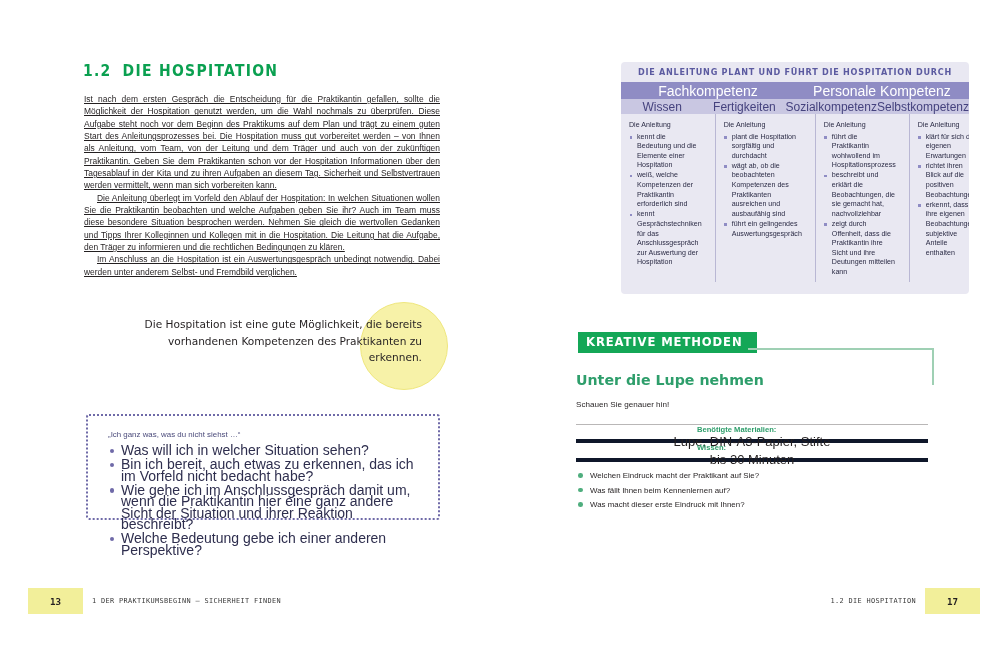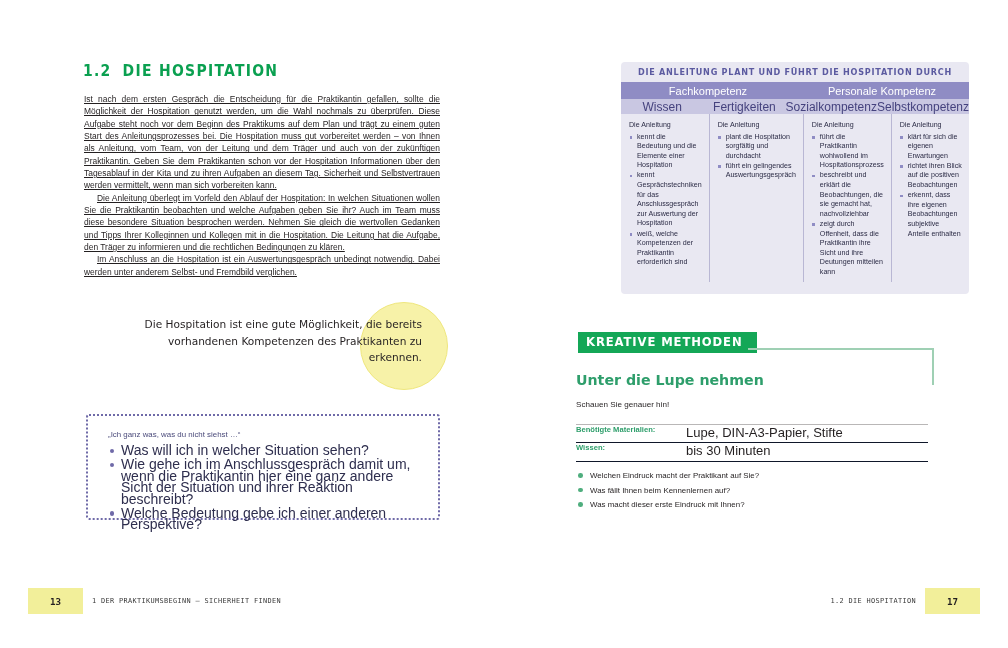--- a/index.html
+++ b/index.html
@@ -125,30 +125,30 @@
     color:#5b5aa0;
     font-family:"DejaVu Sans", sans-serif;
     font-weight:bold;
     font-size:8.1px;
     letter-spacing:0.75px;
     white-space:nowrap;
   }
   .ktable-row2 { display:flex; height:17px; background:#8f8cc4; }
   .ktable-row2 > div {
     flex:1; display:flex; align-items:center; justify-content:center;
-    color:#ffffff; font-size:11px;
+    color:#ffffff; font-size:14px;
   }
   .ktable-row3 { display:flex; height:15px; background:#c9c7e2; }
   .ktable-row3 > div {
     flex:1; display:flex; align-items:center; justify-content:center;
     color:#45427e; font-size:12px;
   }
   .ktable-body { display:flex; height:168px; padding:0; }
   .kcol {
-    flex:1; padding:7px 7px 0 8px;
+    flex:1; padding:7px 13px 0 8px;
     border-right:1px solid #b9b7d4;
   }
   .kcol:last-child { border-right:none; }
   .kcol-lead {
     font-size:7.1px; color:#2b2b45; line-height:9.6px; margin-bottom:2px;
   }
   .kcol-li {
     position:relative; padding-left:8px;
     font-size:7.1px; line-height:9.6px; color:#2b2b45;
     margin-bottom:0.5px;
@@ -186,22 +186,23 @@
   }
   .km-sub {
     position:absolute; left:576px; top:400px;
     font-size:8.1px; color:#231f20;
   }
 
   .mat-table {
     position:absolute; left:576px; top:424px; width:352px;
   }
   .mat-row {
-    display:flex; height:19px; align-items:flex-start;
-    border-bottom:1px solid #0f172a;
+    display:flex; height:19px; align-items:center;
+    border-bottom:4px solid #0f172a;
+    flex-direction:column;
   }
   .mat-row.first { border-top:1px solid #b9b7b7; }
   .mat-label {
     width:110px; color:#2e9e6b; font-size:7.6px; font-weight:bold;
   }
   .mat-val { font-size:13px; color:#231f20; }
 
   .km-bullets { position:absolute; left:578px; top:470px; width:350px; }
   .km-li {
     position:relative; padding-left:12px;
@@ -233,20 +234,21 @@
 
     <div class="quote-wrap">
       <div class="quote-circle"></div>
       <div class="quote-text">Die Hospitation ist eine gute Möglichkeit, die bereits vorhandenen Kompetenzen des Praktikanten zu erkennen.</div>
     </div>
 
     <div class="dotbox">
       <div class="dotbox-inner">
         <div class="dotbox-lead">„Ich ganz was, was du nicht siehst …“</div>
         <div class="dot-li"><span class="bul"></span><span>Was will ich in welcher Situation sehen?</span></div>
+        <div class="dot-li"><span class="bul"></span><span>Bin ich bereit, auch etwas zu erkennen, das ich im Vorfeld nicht bedacht habe?</span></div>
         <div class="dot-li"><span class="bul"></span><span>Wie gehe ich im Anschlussgespräch damit um, wenn die Praktikantin hier eine ganz andere Sicht der Situation und ihrer Reaktion beschreibt?</span></div>
         <div class="dot-li"><span class="bul"></span><span>Welche Bedeutung gebe ich einer anderen Perspektive?</span></div>
       </div>
     </div>
 
     <div class="foot-block-l"></div>
     <div class="foot-num-l">13</div>
     <div class="foot-txt-l">1 DER PRAKTIKUMSBEGINN – SICHERHEIT FINDEN</div>
   </div>
 
@@ -262,27 +264,28 @@
       <div>Wissen</div>
       <div>Fertigkeiten</div>
       <div>Sozialkompetenz</div>
       <div>Selbstkompetenz</div>
     </div>
     <div class="ktable-body">
 
       <div class="kcol">
         <div class="kcol-lead">Die Anleitung</div>
         <div class="kcol-li"><span class="kb"></span><span>kennt die Bedeutung und die Elemente einer Hospitation</span></div>
+        <div class="kcol-li"><span class="kb"></span><span>weiß, welche Kompetenzen der Praktikantin erforderlich sind</span></div>
         <div class="kcol-li"><span class="kb"></span><span>kennt Gesprächstechniken für das Anschlussgespräch zur Auswertung der Hospitation</span></div>
-        <div class="kcol-li"><span class="kb"></span><span>weiß, welche Kompetenzen der Praktikantin erforderlich sind</span></div>
       </div>
 
       <div class="kcol">
         <div class="kcol-lead">Die Anleitung</div>
         <div class="kcol-li"><span class="kb"></span><span>plant die Hospitation sorgfältig und durchdacht</span></div>
+        <div class="kcol-li"><span class="kb"></span><span>wägt ab, ob die beobachteten Kompetenzen des Praktikanten ausreichen und ausbaufähig sind</span></div>
         <div class="kcol-li"><span class="kb"></span><span>führt ein gelingendes Auswertungsgespräch</span></div>
       </div>
 
       <div class="kcol">
         <div class="kcol-lead">Die Anleitung</div>
         <div class="kcol-li"><span class="kb"></span><span>führt die Praktikantin wohlwollend im Hospitationsprozess</span></div>
         <div class="kcol-li"><span class="kb"></span><span>beschreibt und erklärt die Beobachtungen, die sie gemacht hat, nachvollziehbar</span></div>
         <div class="kcol-li"><span class="kb"></span><span>zeigt durch Offenheit, dass die Praktikantin ihre Sicht und ihre Deutungen mitteilen kann</span></div>
       </div>
 

